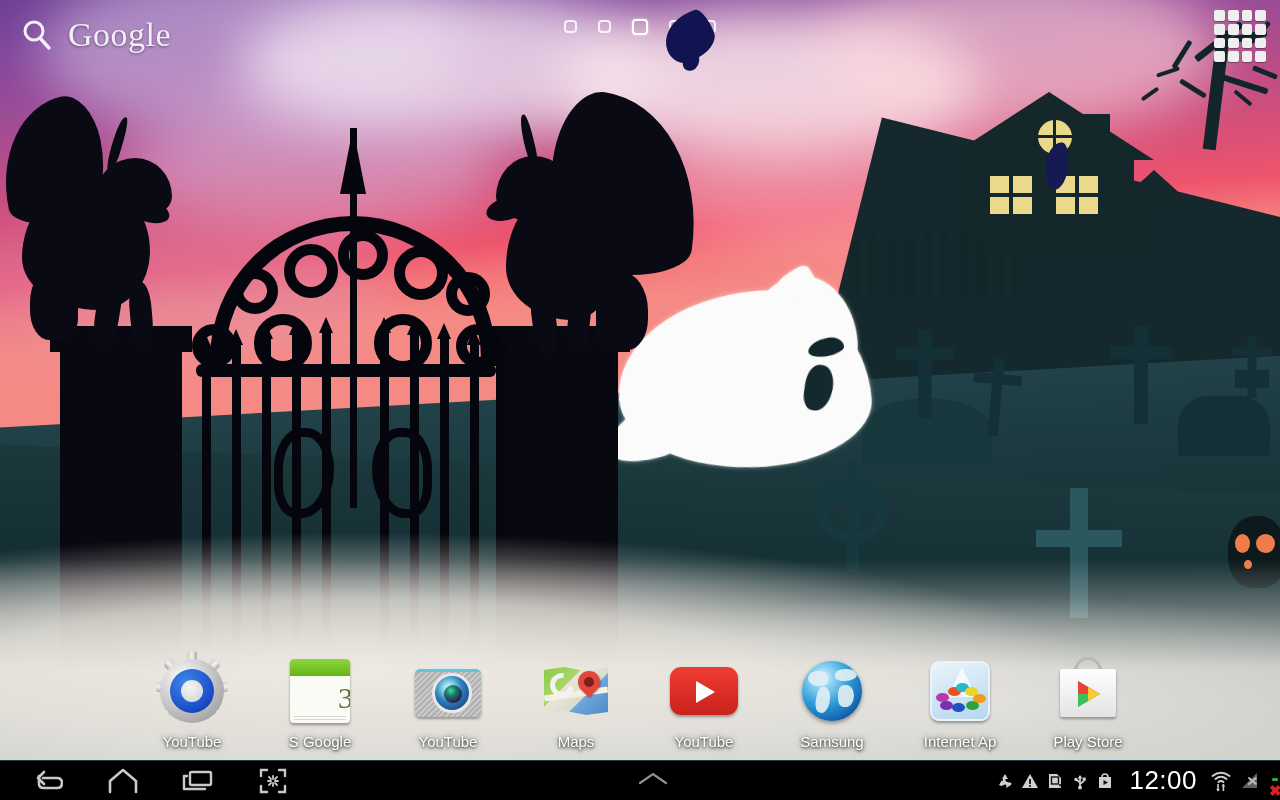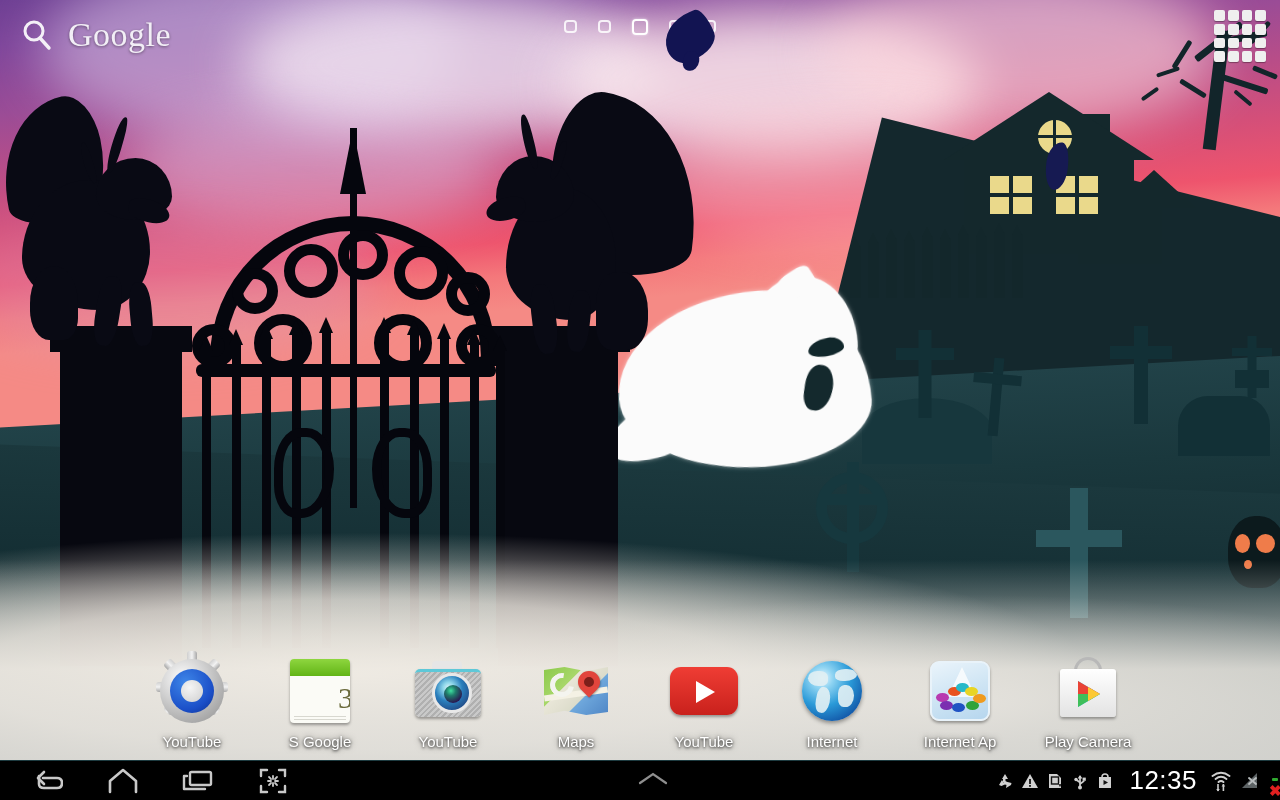--- a/index.html
+++ b/index.html
@@ -521,21 +521,21 @@
 
     <div class="dock-item">
       <div class="dock-icon ic-net">
         <div class="globe">
           <div class="land l1"></div>
             <div class="land l2"></div>
           <div class="land l3"></div>
             <div class="land l4"></div>
         </div>
       </div>
-      <div class="dock-label">Internet</div>
+      <div class="dock-label">Samsung</div>
     </div>
 
     <div class="dock-item">
       <div class="dock-icon ic-sam">
         <div class="sq">
           <div class="beam"></div>
           <div class="dotc" style="left:4px; top:30px; background:#b83ab0;"></div>
           <div class="dotc" style="left:8px; top:38px; background:#7b2fb0;"></div>
           <div class="dotc" style="left:16px;top:24px; background:#e8521f;"></div>
           <div class="dotc" style="left:20px;top:40px; background:#1f53c4;"></div>
@@ -550,21 +550,21 @@
 
     <div class="dock-item">
       <div class="dock-icon ic-play">
         <div class="handle"></div>
           <div class="bag"></div>
         <div class="ptri"></div>
           <div class="ptri2"></div>
           <div class="ptri3"></div>
           <div class="ptri4"></div>
       </div>
-      <div class="dock-label">Play Camera</div>
+      <div class="dock-label">Play Store</div>
     </div>
 
   </div>
 
   <div class="sysbar">
 
     <div class="navbtns">
       <div class="navbtn">
         <svg width="30" height="24" viewBox="0 0 30 24">
           <path d="M6 7 L6 15 Q6 19 11 19 L24 19 Q29 19 29 14 Q29 9 24 9 L10 9" fill="none" stroke="#c9c9c9" stroke-width="2.6" stroke-linecap="round" stroke-linejoin="round"></path>
@@ -642,21 +642,21 @@
         </svg>
       </span>
       <span class="ic">
         <svg width="18" height="18" viewBox="0 0 18 18">
           <path d="M6 5 Q6 2 9 2 Q12 2 12 5" fill="none" stroke="#d0d0d0" stroke-width="1.5"></path>
           <rect x="3" y="5" width="12" height="11" fill="#d0d0d0"></rect>
           <path d="M7.5 8 L12 10.5 L7.5 13 Z" fill="#111"></path>
         </svg>
       </span>
 
-      <span class="clock">12:35</span>
+      <span class="clock">12:00</span>
 
       <span class="ic" style="width:22px;height:22px;">
         <svg width="22" height="22" viewBox="0 0 22 22">
           <path d="M2.5 6 Q11 -0.5 19.5 6" fill="none" stroke="#cfcfcf" stroke-width="1.9" stroke-linecap="round"></path>
           <path d="M5.5 9 Q11 4.5 16.5 9" fill="none" stroke="#cfcfcf" stroke-width="1.9" stroke-linecap="round"></path>
           <path d="M8.5 12 Q11 9.8 13.5 12" fill="none" stroke="#cfcfcf" stroke-width="1.9" stroke-linecap="round"></path>
           <line x1="8" y1="14" x2="8" y2="21" stroke="#cfcfcf" stroke-width="1.6"></line>
           <path d="M6.2 19 L8 21.4 L9.8 19" fill="#cfcfcf"></path>
           <line x1="13.4" y1="14" x2="13.4" y2="21" stroke="#cfcfcf" stroke-width="1.6"></line>
           <path d="M11.6 16.4 L13.4 14 L15.2 16.4" fill="#cfcfcf"></path>

